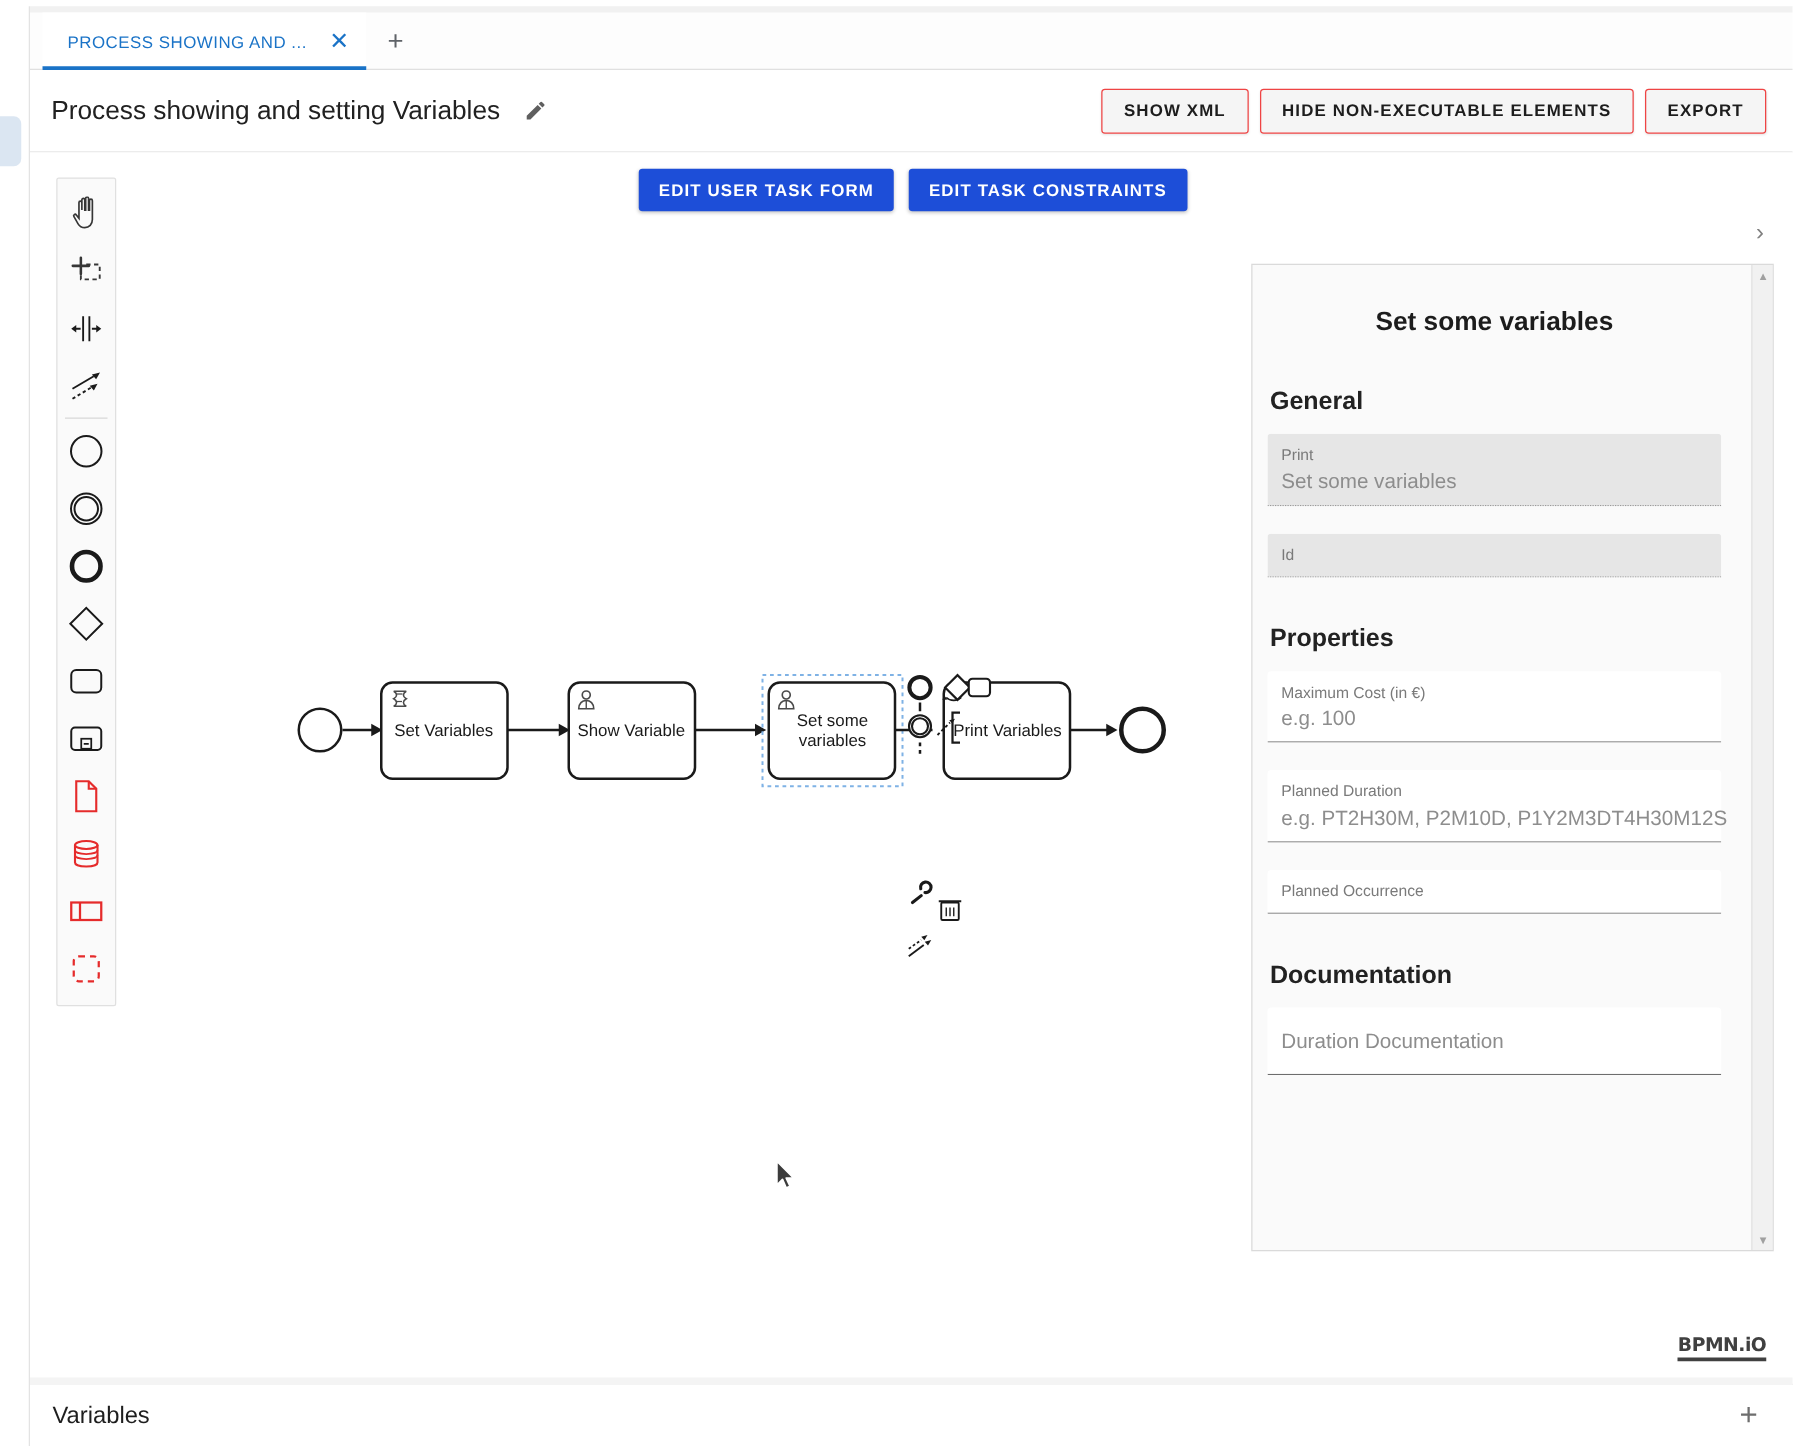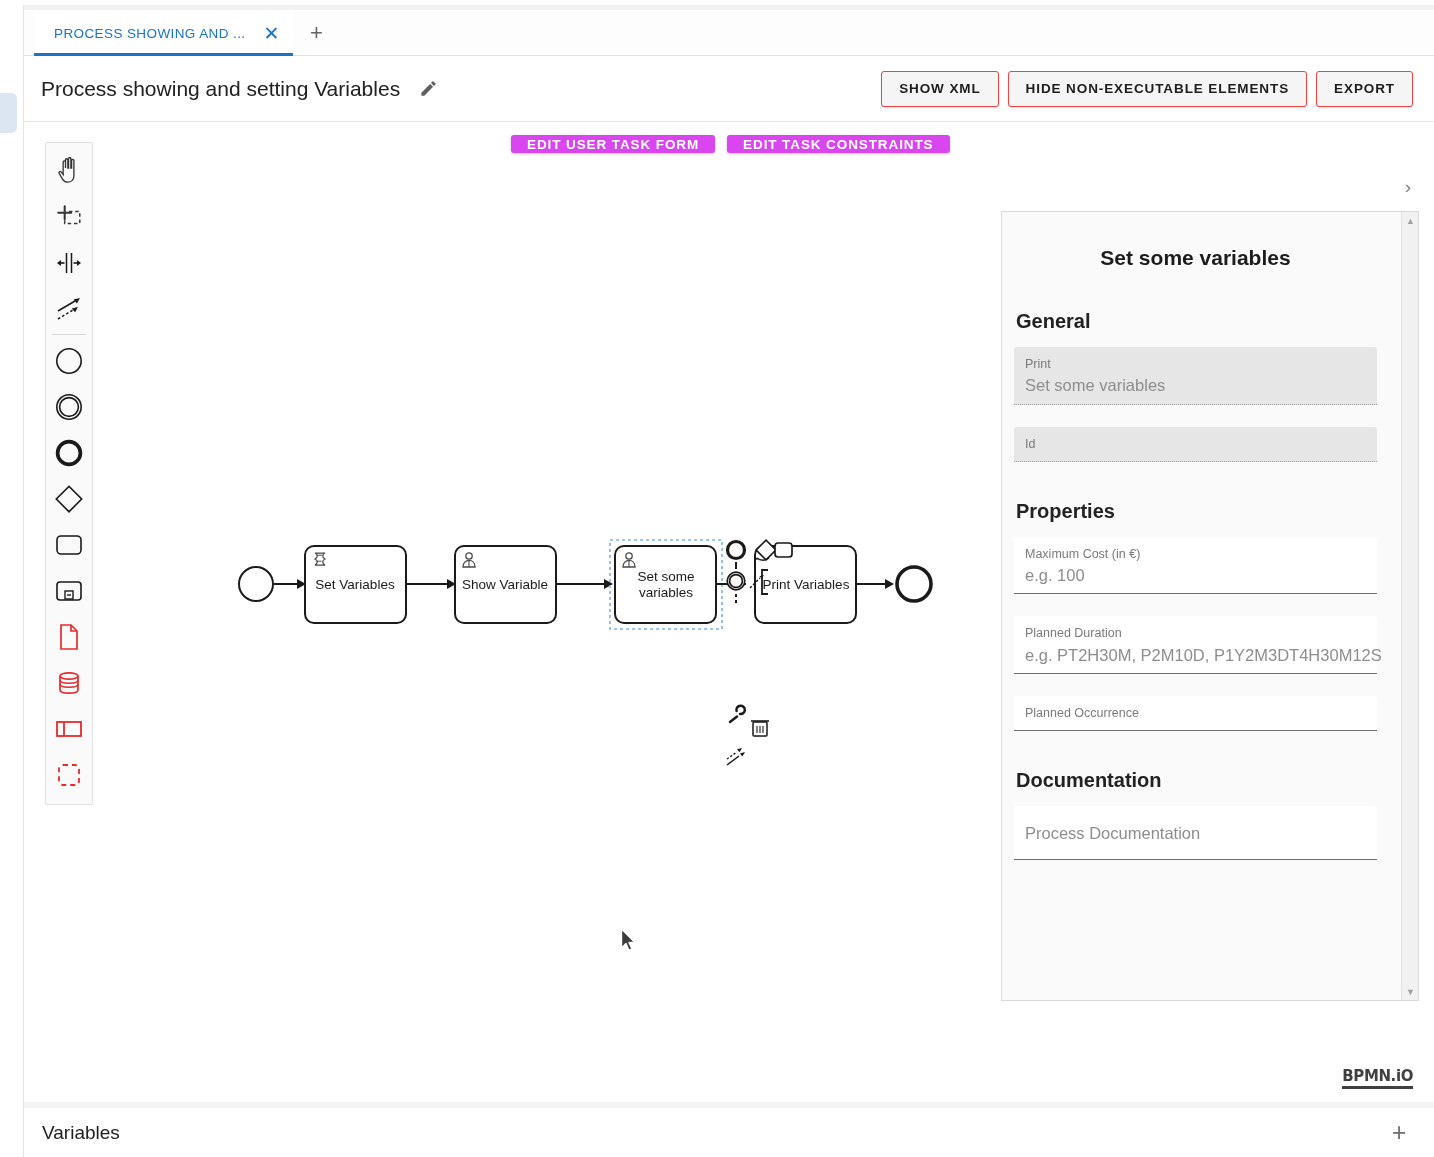--- a/index.html
+++ b/index.html
@@ -141,23 +141,23 @@
 
   
   .action-row {
     position: absolute;
     left: 487px; top: 13px;
     display: flex;
     gap: 12px;
     z-index: 20;
   }
   .blue-btn {
-    height: 18px;
+    height: 34px;
     padding: 0 16px;
-    background: #d946ef;
+    background: #1d4ed8;
     color: #ffffff;
     border: none;
     border-radius: 3px;
     font-size: 13.5px;
     font-weight: 700;
     letter-spacing: 0.9px;
     text-transform: uppercase;
     display: flex; align-items: center;
     cursor: pointer;
     box-shadow: 0 1px 3px rgba(0,0,0,0.22);
@@ -633,21 +633,21 @@
           <div class="field">
             <div class="field-box empty">
               <div class="field-label">Planned Occurrence</div>
             </div>
           </div>
 
           <div class="sec-gap"></div>
 
           <div class="group-title">Documentation</div>
           <div class="doc-box">
-            <div class="doc-placeholder">Process Documentation</div>
+            <div class="doc-placeholder">Duration Documentation</div>
           </div>
 
         </div>
 
         <div class="panel-sb">
           <div class="sb-arrow up">▲</div>
           <div class="sb-arrow down">▼</div>
         </div>
       </div>
 

